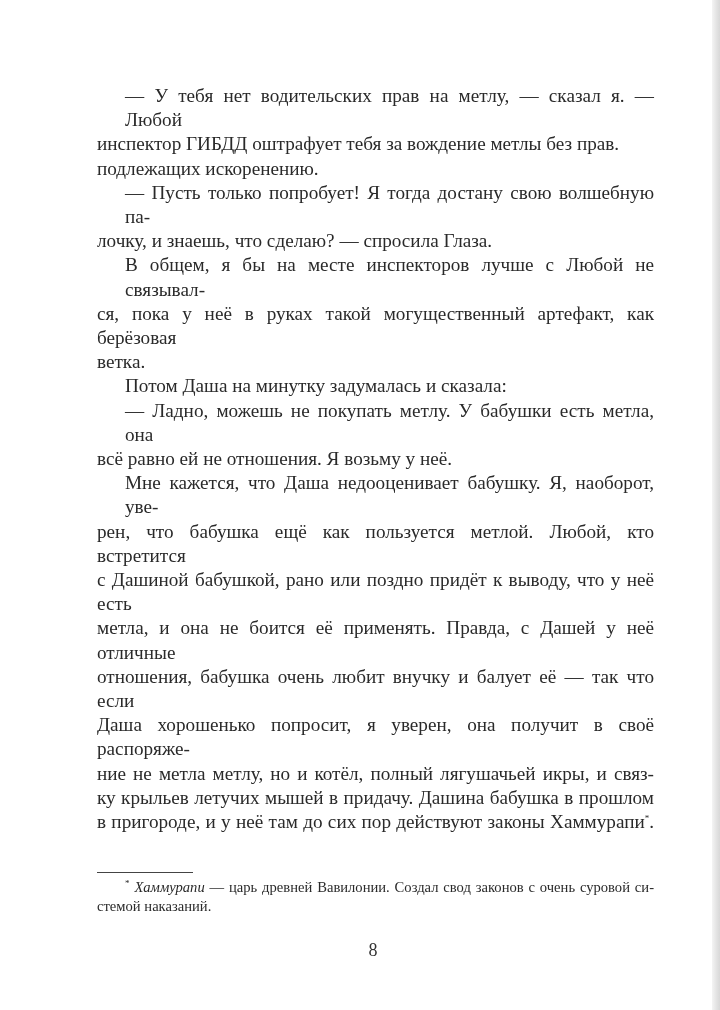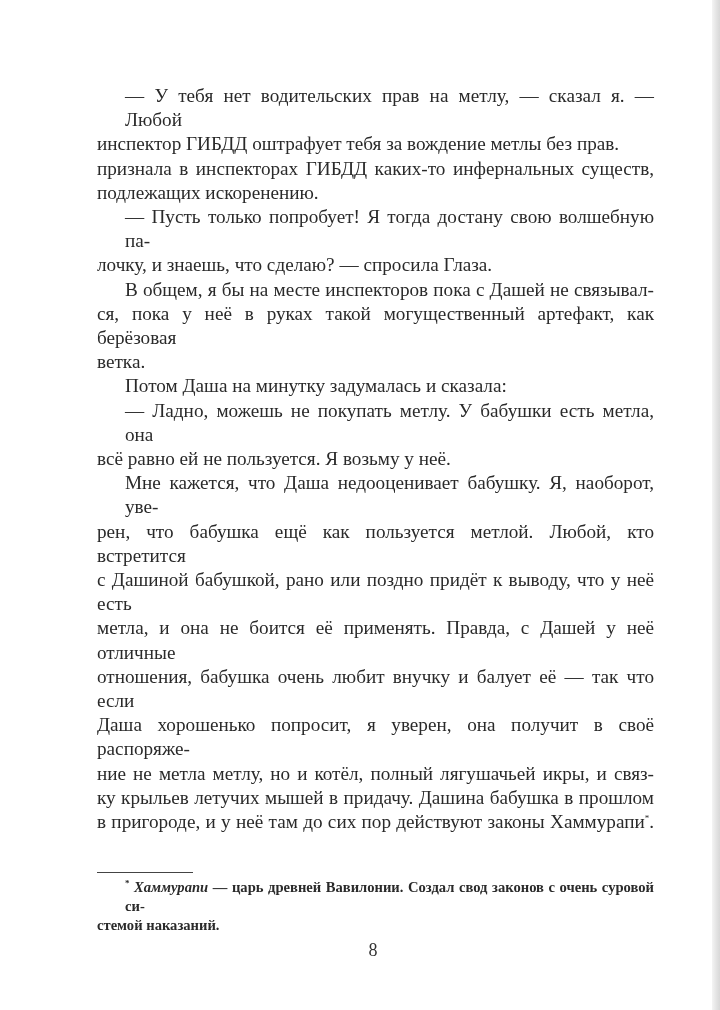--- a/index.html
+++ b/index.html
@@ -21,59 +21,58 @@
   .text-block p .line.indent { padding-left: 28px; }
   .text-block p { text-indent: 0; }
   .fn-rule {
     position: absolute; left: 97px; top: 872px; width: 96px; height: 0;
     border-top: 1px solid #444;
   }
   .footnote {
     position: absolute; left: 97px; top: 878px; width: 557px;
     font-size: 14.6px; line-height: 19px;
   }
-  .footnote .line { display: block; text-align: justify; text-align-last: justify; font-weight: bold; }
+  .footnote .line { display: block; text-align: justify; text-align-last: justify; }
   .footnote .line.last { text-align-last: left; }
   .footnote .line.indent { padding-left: 28px; }
   .footnote sup, .text-block sup { font-size: 9px; vertical-align: super; line-height: 0; }
   .footnote em { font-style: italic; }
   .page-number {
     position: absolute; left: 0; width: 746px; top: 940px; text-align: center;
     font-size: 18px; color: #333;
   }
 </style>
 </head>
 <body>
 
 <div class="binding"></div>
 
 <div class="text-block" id="text-block">
     <p>
       <span class="line indent">— У тебя нет водительских прав на метлу, — сказал я. — Любой</span>
       <span class="line last">инспектор ГИБДД оштрафует тебя за вождение метлы без прав.</span>
     </p>
     <p>
-      <span class="line">признала в инспекторах ГИБДД каких-то инфернальных существ,</span>
       <span class="line last">подлежащих искоренению.</span>
     </p>
     <p>
       <span class="line indent">— Пусть только попробует! Я тогда достану свою волшебную па-</span>
       <span class="line last">лочку, и знаешь, что сделаю? — спросила Глаза.</span>
     </p>
     <p>
-      <span class="line indent">В общем, я бы на месте инспекторов пока с Дашей не связывал-</span>
+      <span class="line indent">В общем, я бы на месте инспекторов лучше с Любой не связывал-</span>
       <span class="line">ся, пока у неё в руках такой могущественный артефакт, как берёзовая</span>
       <span class="line last">ветка.</span>
     </p>
     <p>
       <span class="line indent last">Потом Даша на минутку задумалась и сказала:</span>
     </p>
     <p>
       <span class="line indent">— Ладно, можешь не покупать метлу. У бабушки есть метла, она</span>
-      <span class="line last">всё равно ей не пользуется. Я возьму у неё.</span>
+      <span class="line last">всё равно ей не отношения. Я возьму у неё.</span>
     </p>
     <p>
       <span class="line indent">Мне кажется, что Даша недооценивает бабушку. Я, наоборот, уве-</span>
       <span class="line">рен, что бабушка ещё как пользуется метлой. Любой, кто встретится</span>
       <span class="line">с Дашиной бабушкой, рано или поздно придёт к выводу, что у неё есть</span>
       <span class="line">метла, и она не боится её применять. Правда, с Дашей у неё отличные</span>
       <span class="line">отношения, бабушка очень любит внучку и балует её — так что если</span>
       <span class="line">Даша хорошенько попросит, я уверен, она получит в своё распоряже-</span>
       <span class="line">ние не метла метлу, но и котёл, полный лягушачьей икры, и связ-</span>
       <span class="line">ку крыльев летучих мышей в придачу. Дашина бабушка в прошлом</span>

